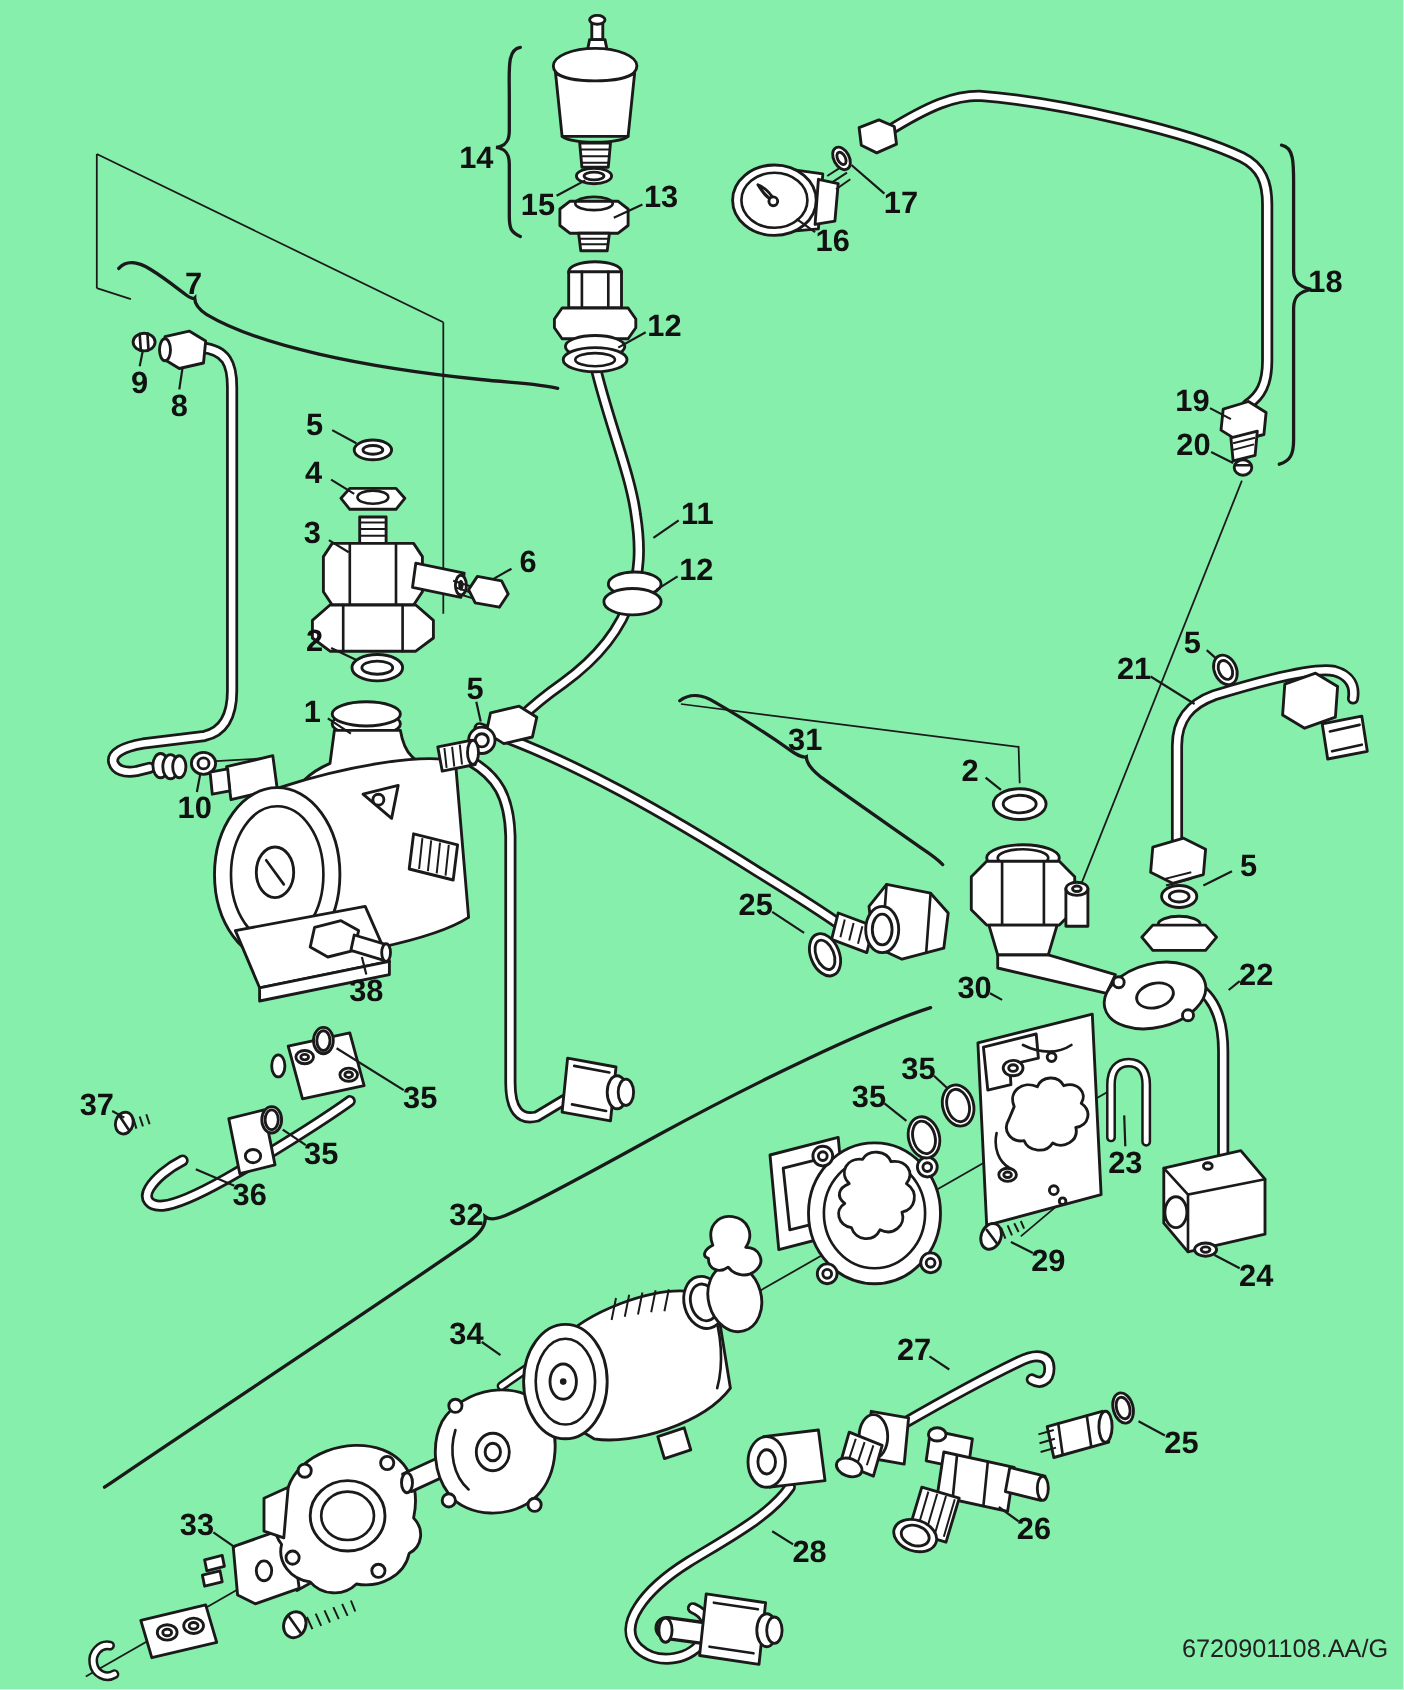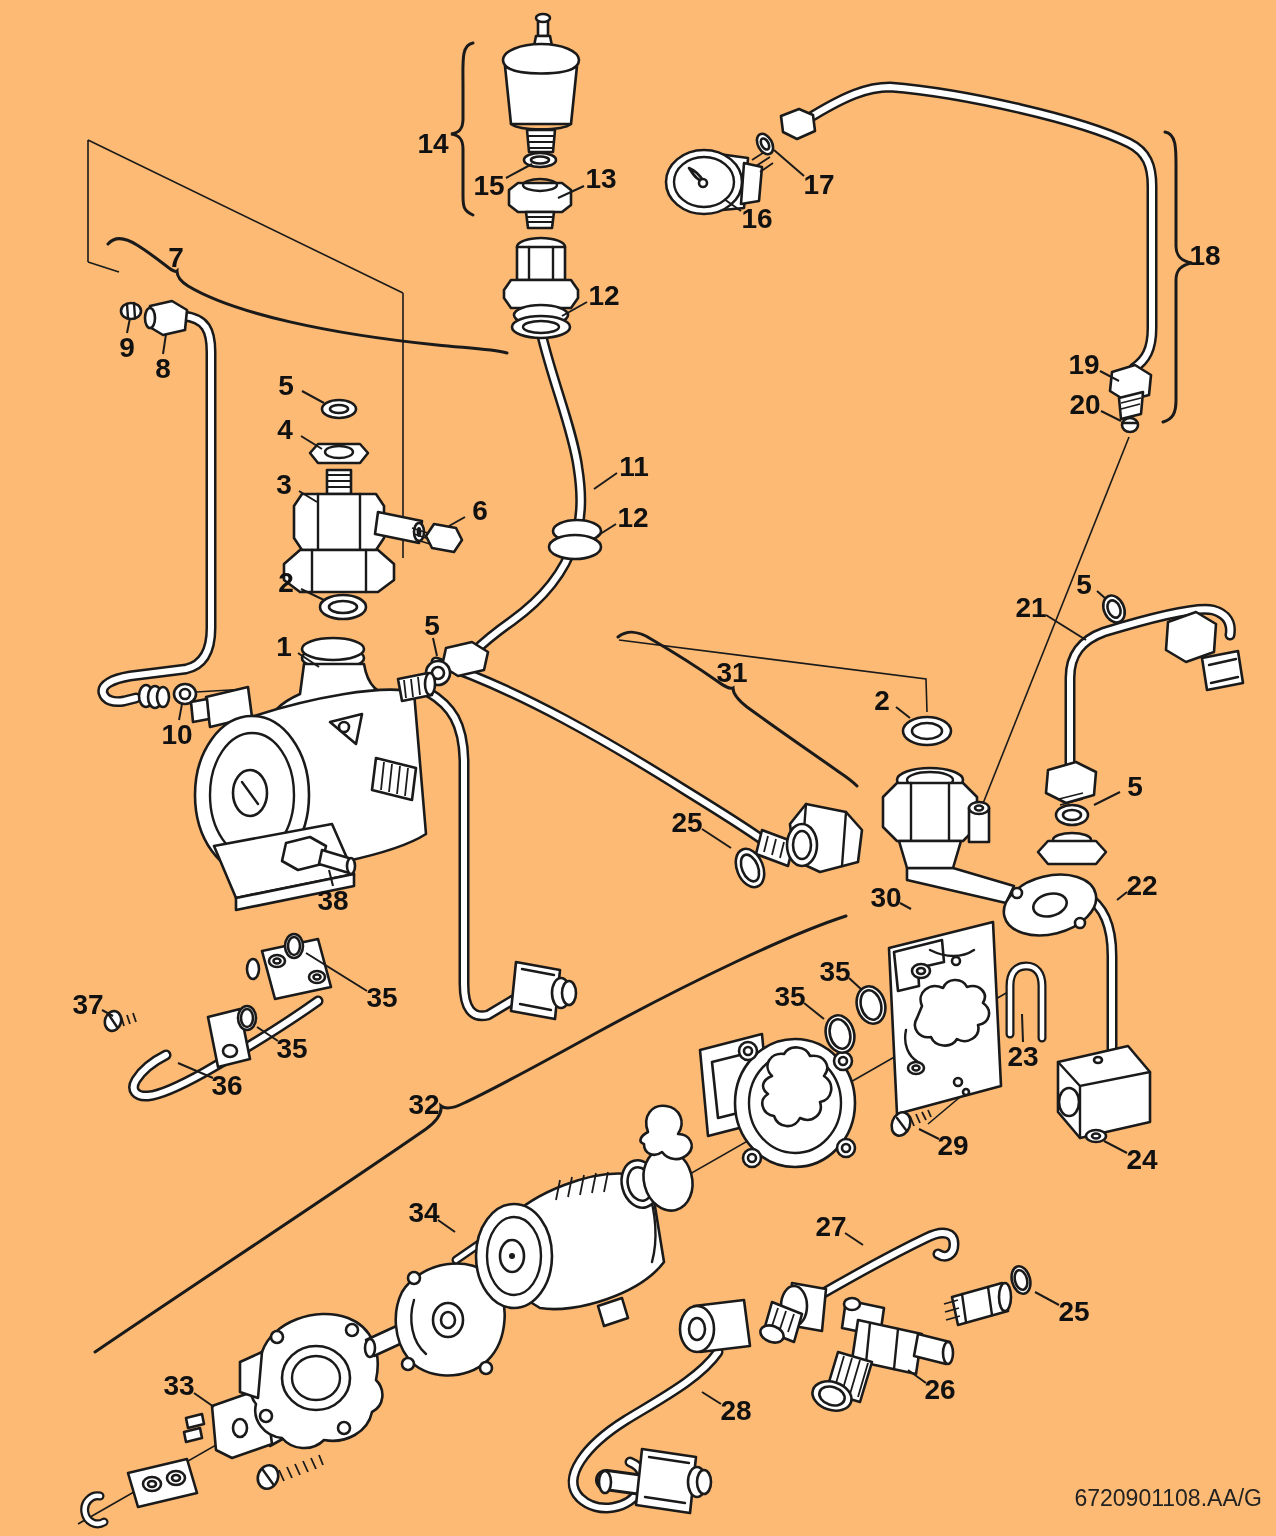--- a/index.html
+++ b/index.html
@@ -1,16 +1,16 @@
 <!DOCTYPE html>
 <html><head>
 <meta charset="utf-8">
 <style>
   html,body{margin:0;padding:0;background:#ffffff;}
-  .page{width:1276px;height:1536px;position:relative;background:#fdba74;overflow:hidden;}
+  .page{width:1276px;height:1536px;position:relative;background:#86efac;overflow:hidden;}
   svg{display:block;}
   .ln{fill:#fff;stroke:#1a1a1a;stroke-width:2.6;stroke-linejoin:round;}
   .lnf{fill:none;stroke:#1a1a1a;stroke-width:2.4;stroke-linecap:round;}
   .hatch{fill:none;stroke:#1a1a1a;stroke-width:1.8;}
   .thin{fill:none;stroke:#1a1a1a;stroke-width:1.6;}
   .tube-o{fill:none;stroke:#1a1a1a;stroke-width:11;stroke-linecap:round;stroke-linejoin:round;}
   .tube-i{fill:none;stroke:#fff;stroke-width:6;stroke-linecap:round;stroke-linejoin:round;}
   .tube-o.sm{stroke-width:9;} .tube-i.sm{stroke-width:4.5;}
   .tube-o.xl{stroke-width:22;} .tube-i.xl{stroke-width:16;}
   .callout{font:bold 28px "Liberation Sans",sans-serif;fill:#111;text-anchor:middle;}

